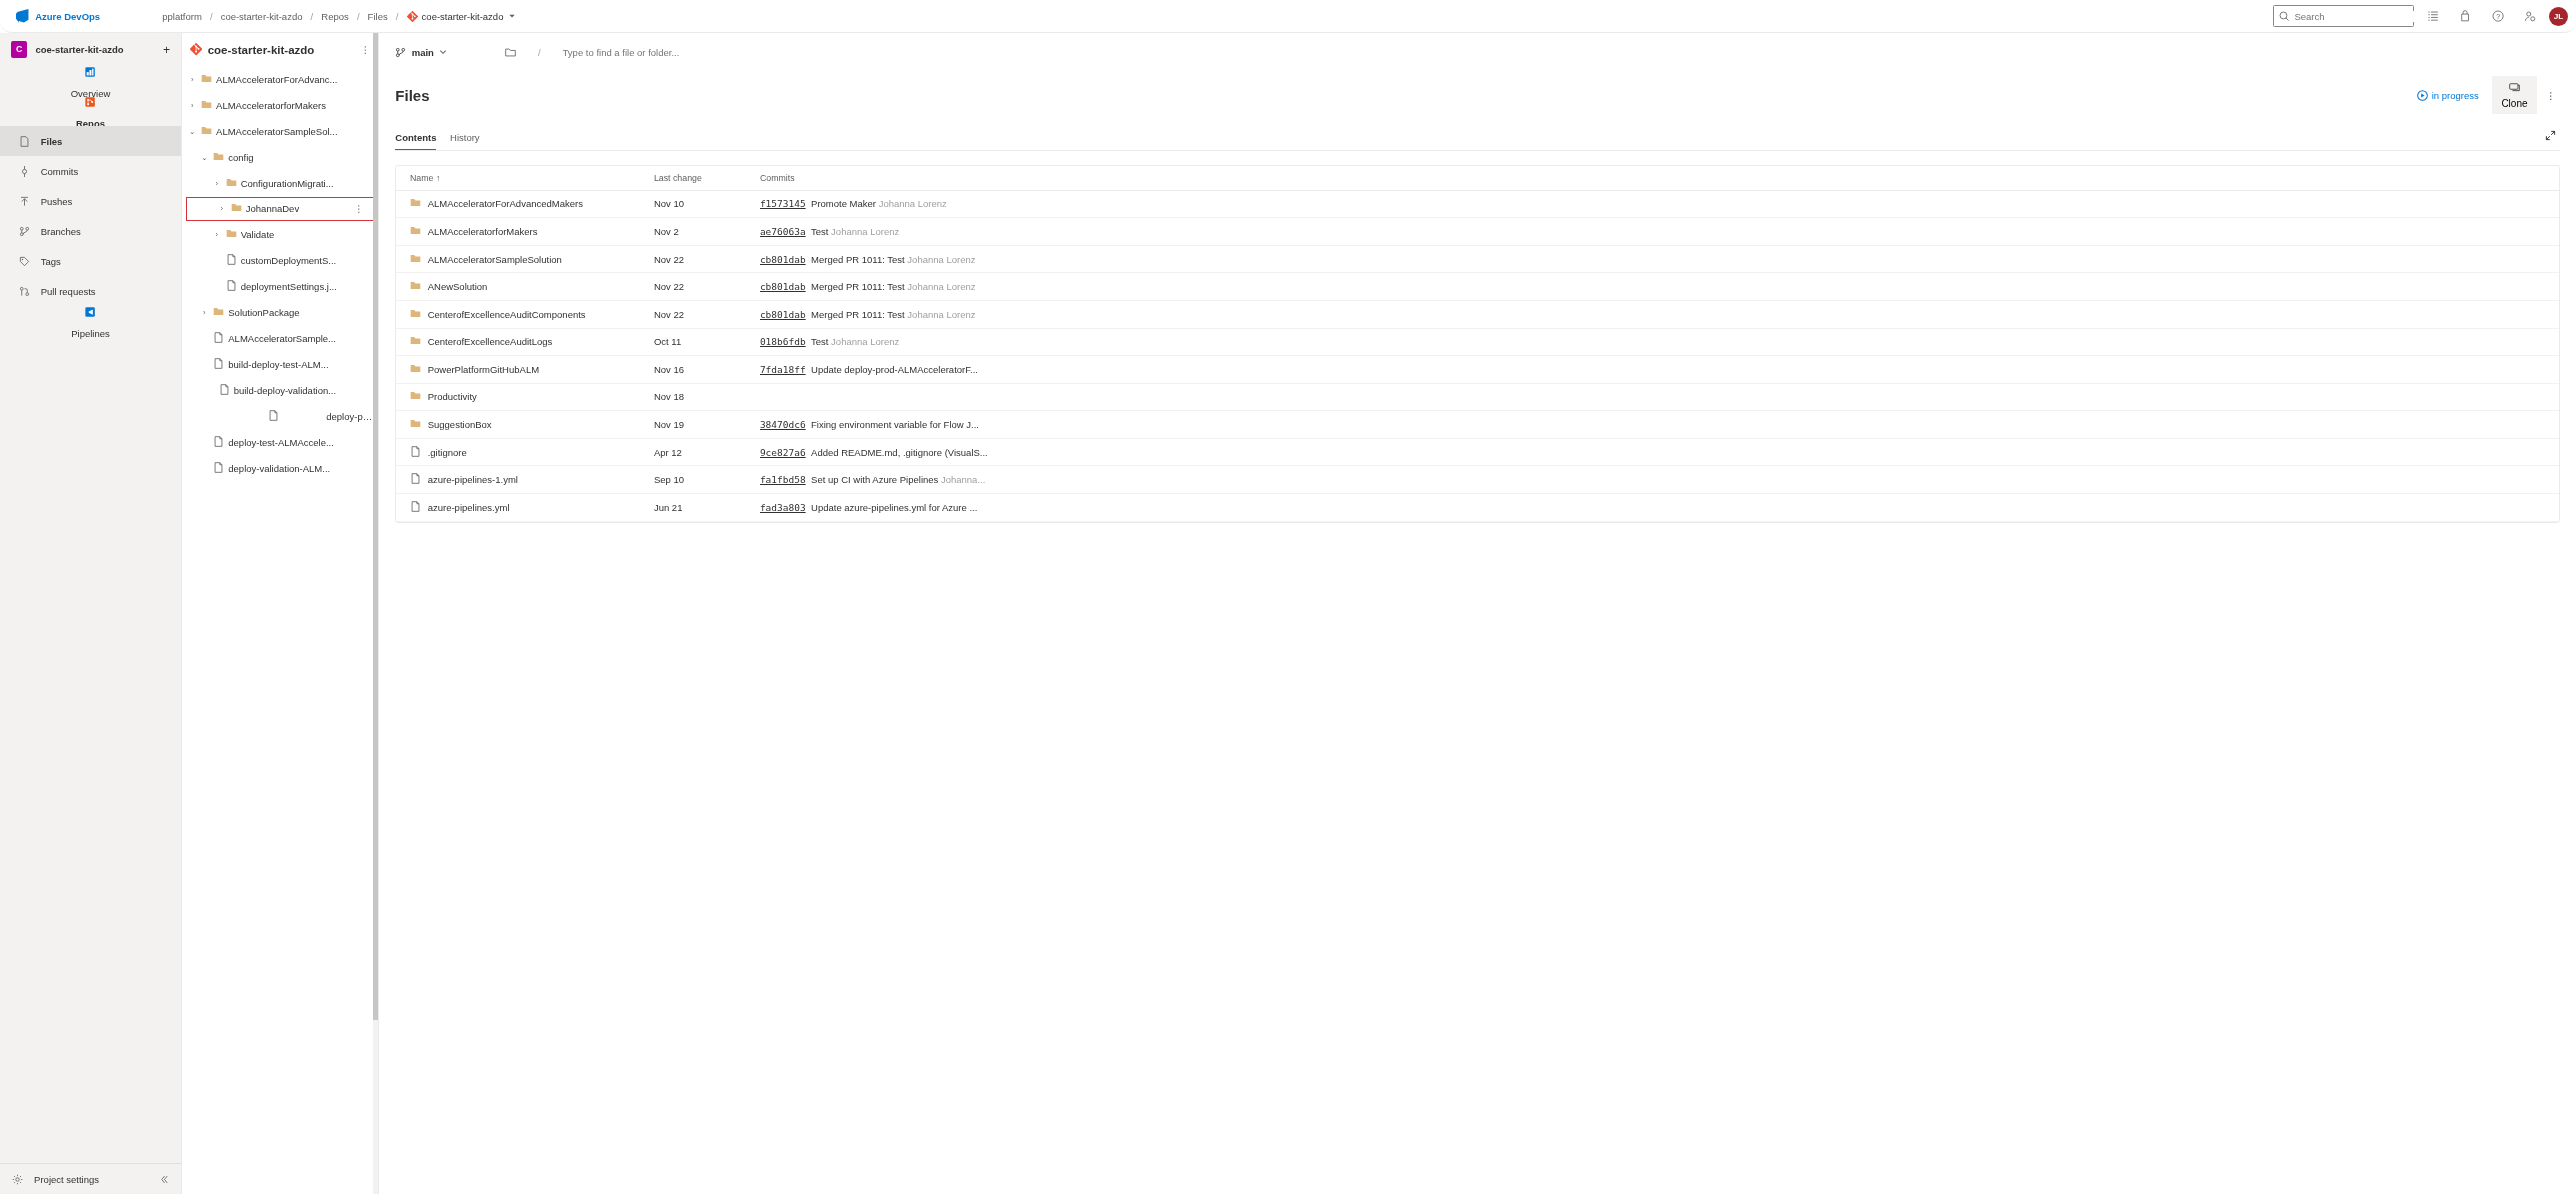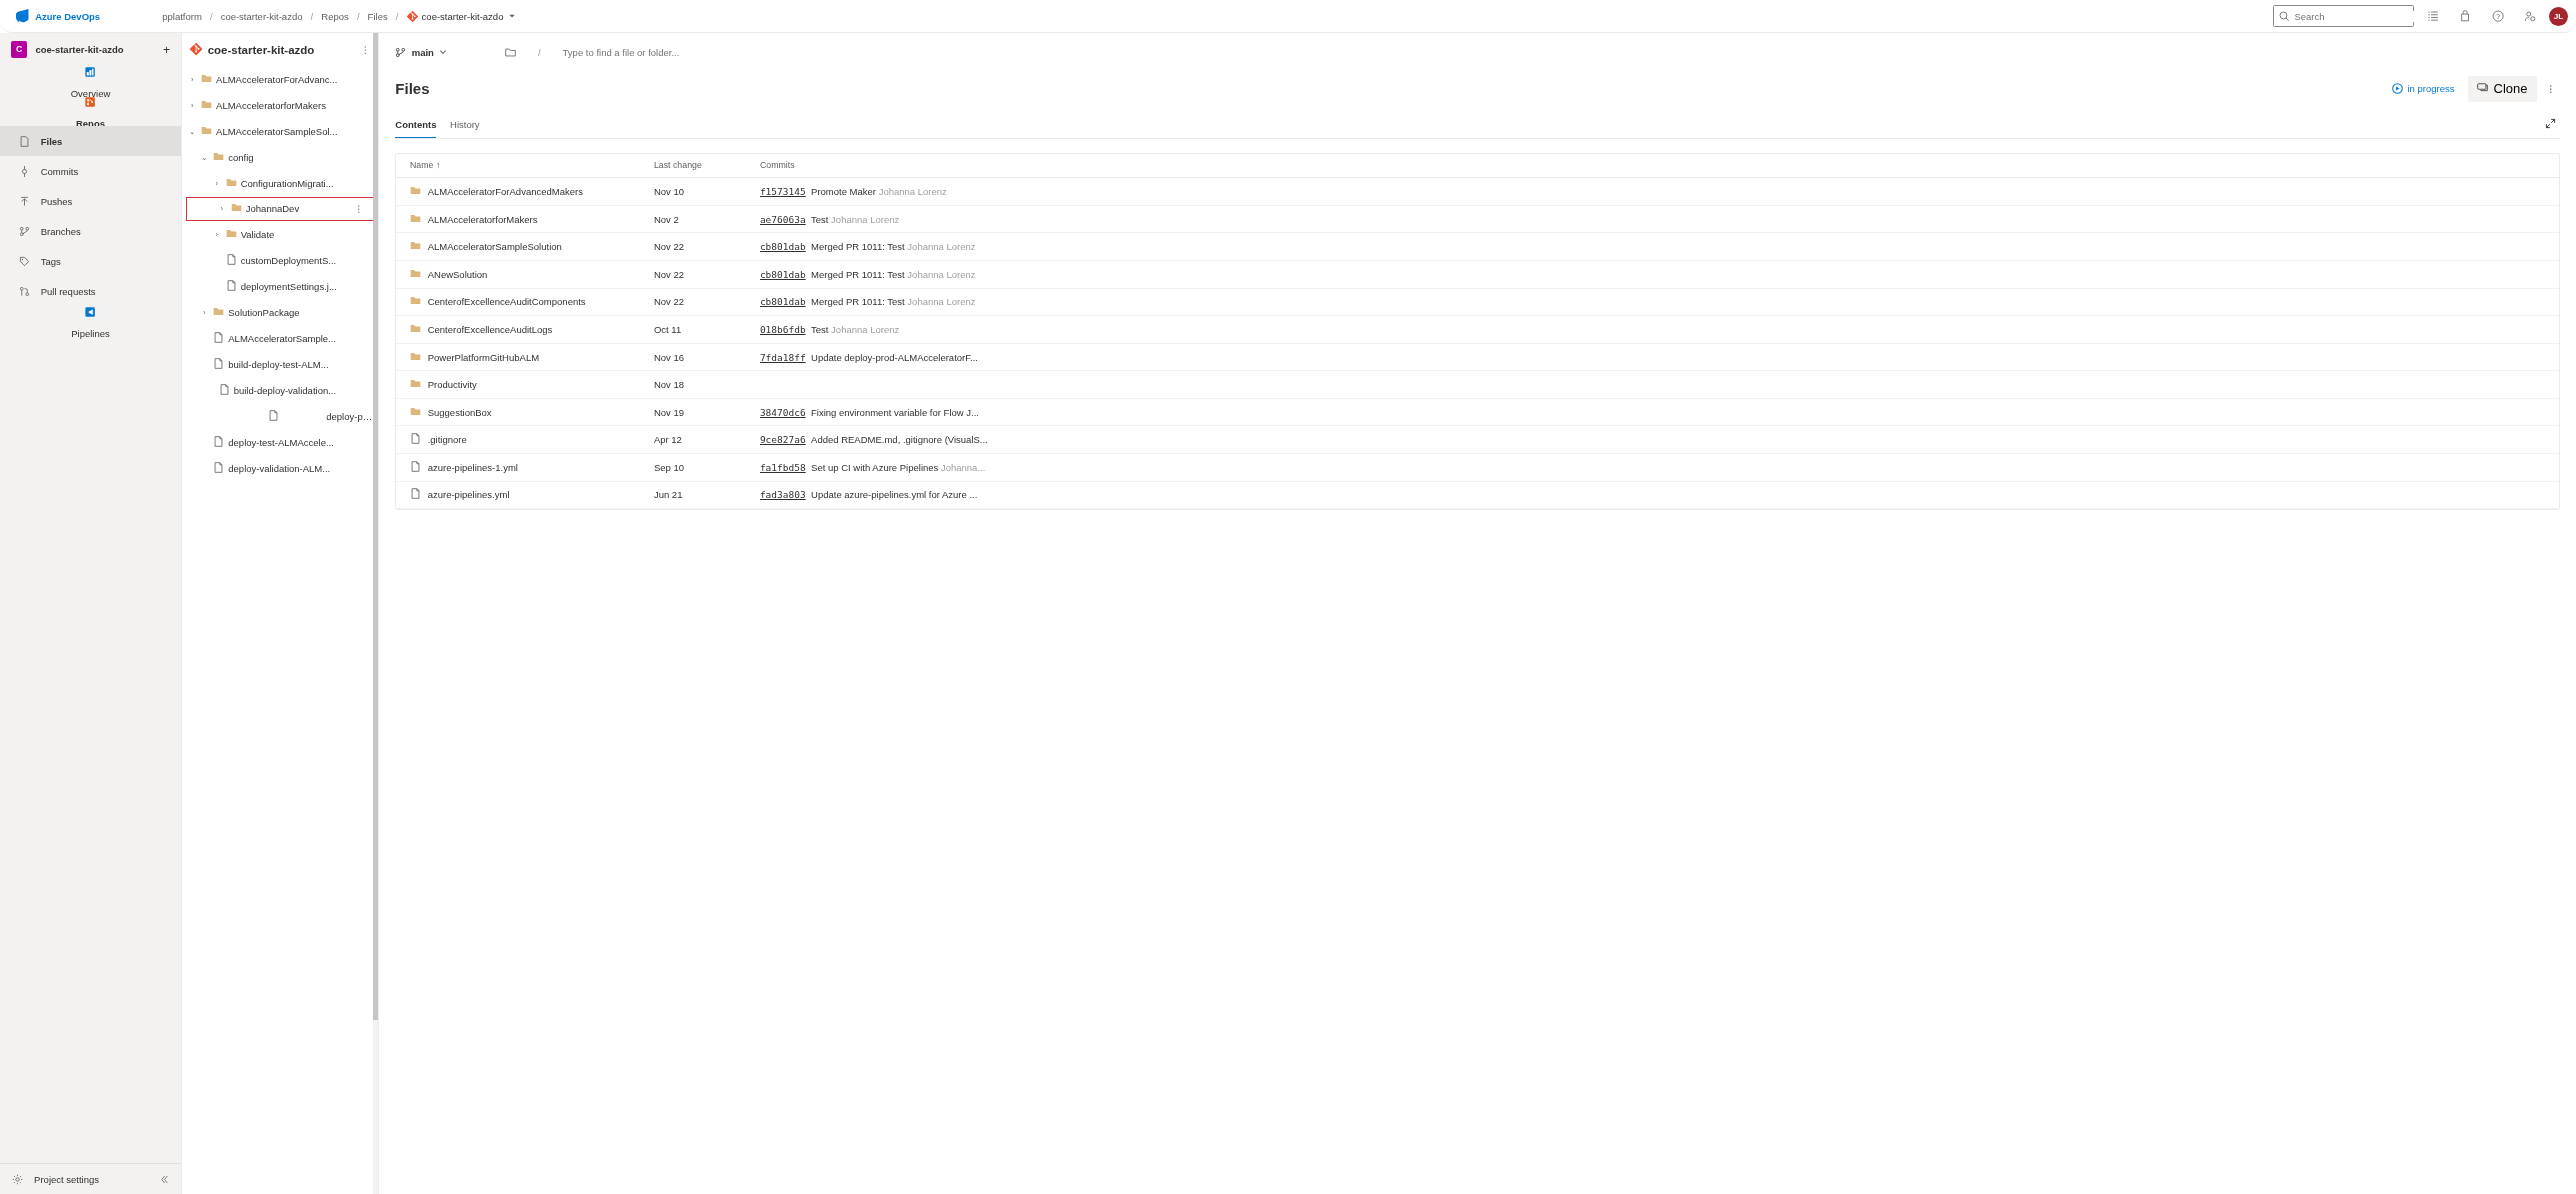--- a/index.html
+++ b/index.html
@@ -49,21 +49,21 @@
 .scrollbar-thumb { position: absolute; right: 0; top: 0; width: 5.4px; height: 85%; background: #c8c6c4; }
 
 
 .content { flex: 1; padding: 0 16.3px; overflow: hidden; display: flex; flex-direction: column; }
 .content-toolbar { display: flex; align-items: center; height: 38px; gap: 22px; color: #605e5c; }
 .branch-selector { display: flex; align-items: center; gap: 5.4px; cursor: pointer; color: #323130; }
 .path-input { border: none; outline: none; font-size: 9.5px; flex: 1; color: #605e5c; }
 .content-header { display: flex; align-items: center; margin-top: 5.4px; }
 .content-title { font-size: 15px; font-weight: 600; flex: 1; }
 .inprogress { color: #0078d4; display: flex; align-items: center; gap: 4.1px; cursor: pointer; }
-.clone-btn { display: flex; align-items: flex-start; gap: 5.4px; background: #f3f2f1; border: 0.7px solid transparent; padding: 4.1px 8.1px; margin-left: 13.6px; cursor: pointer; font-size: 13px; }
+.clone-btn { display: flex; align-items: center; gap: 5.4px; background: #f3f2f1; border: 0.7px solid transparent; padding: 4.1px 8.1px; margin-left: 13.6px; cursor: pointer; font-size: 10px; flex-direction: column; }
 .more-vert { margin-left: 5.4px; cursor: pointer; padding: 4.1px; }
 
 .tabs { display: flex; gap: 13.6px; margin-top: 12.2px; border-bottom: 0.7px solid #eaeaea; }
 .tab { padding: 5.4px 0 6.8px; cursor: pointer; color: #605e5c; }
 .tab.active { color: #323130; font-weight: 600; border-bottom: 1.4px solid #0078d4; }
 .expand-icon { margin-left: auto; cursor: pointer; padding: 4.1px; }
 
 .table-wrap { border: 0.7px solid #eaeaea; margin-top: 13.6px; border-radius: 2.7px; overflow: hidden; }
 .table-head { display: flex; padding: 6.8px 13.6px; color: #605e5c; font-size: 8.8px; border-bottom: 0.7px solid #eaeaea; }
 .col-name { flex: 0 0 244px; display: flex; align-items: center; gap: 2.7px;}

